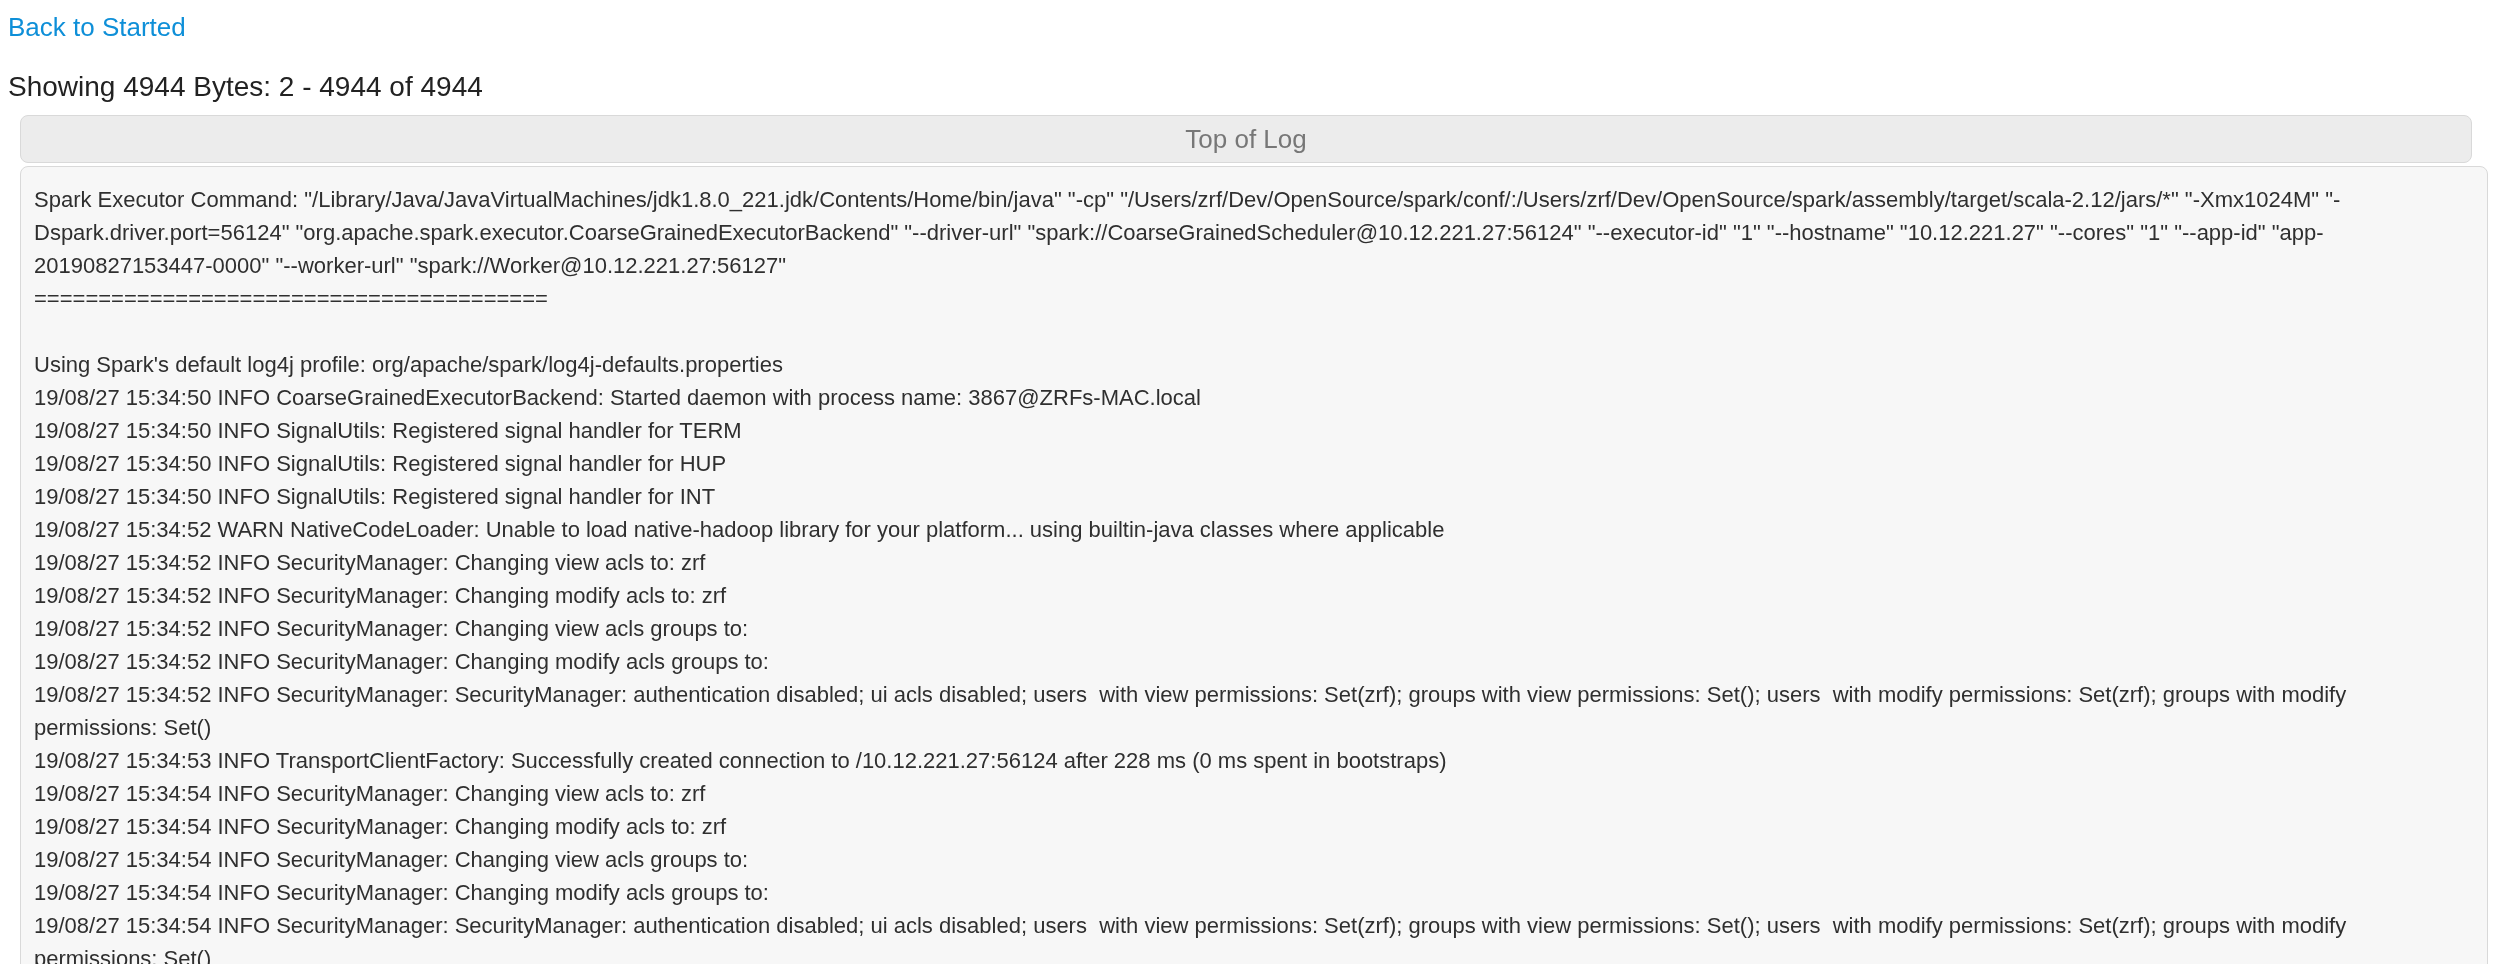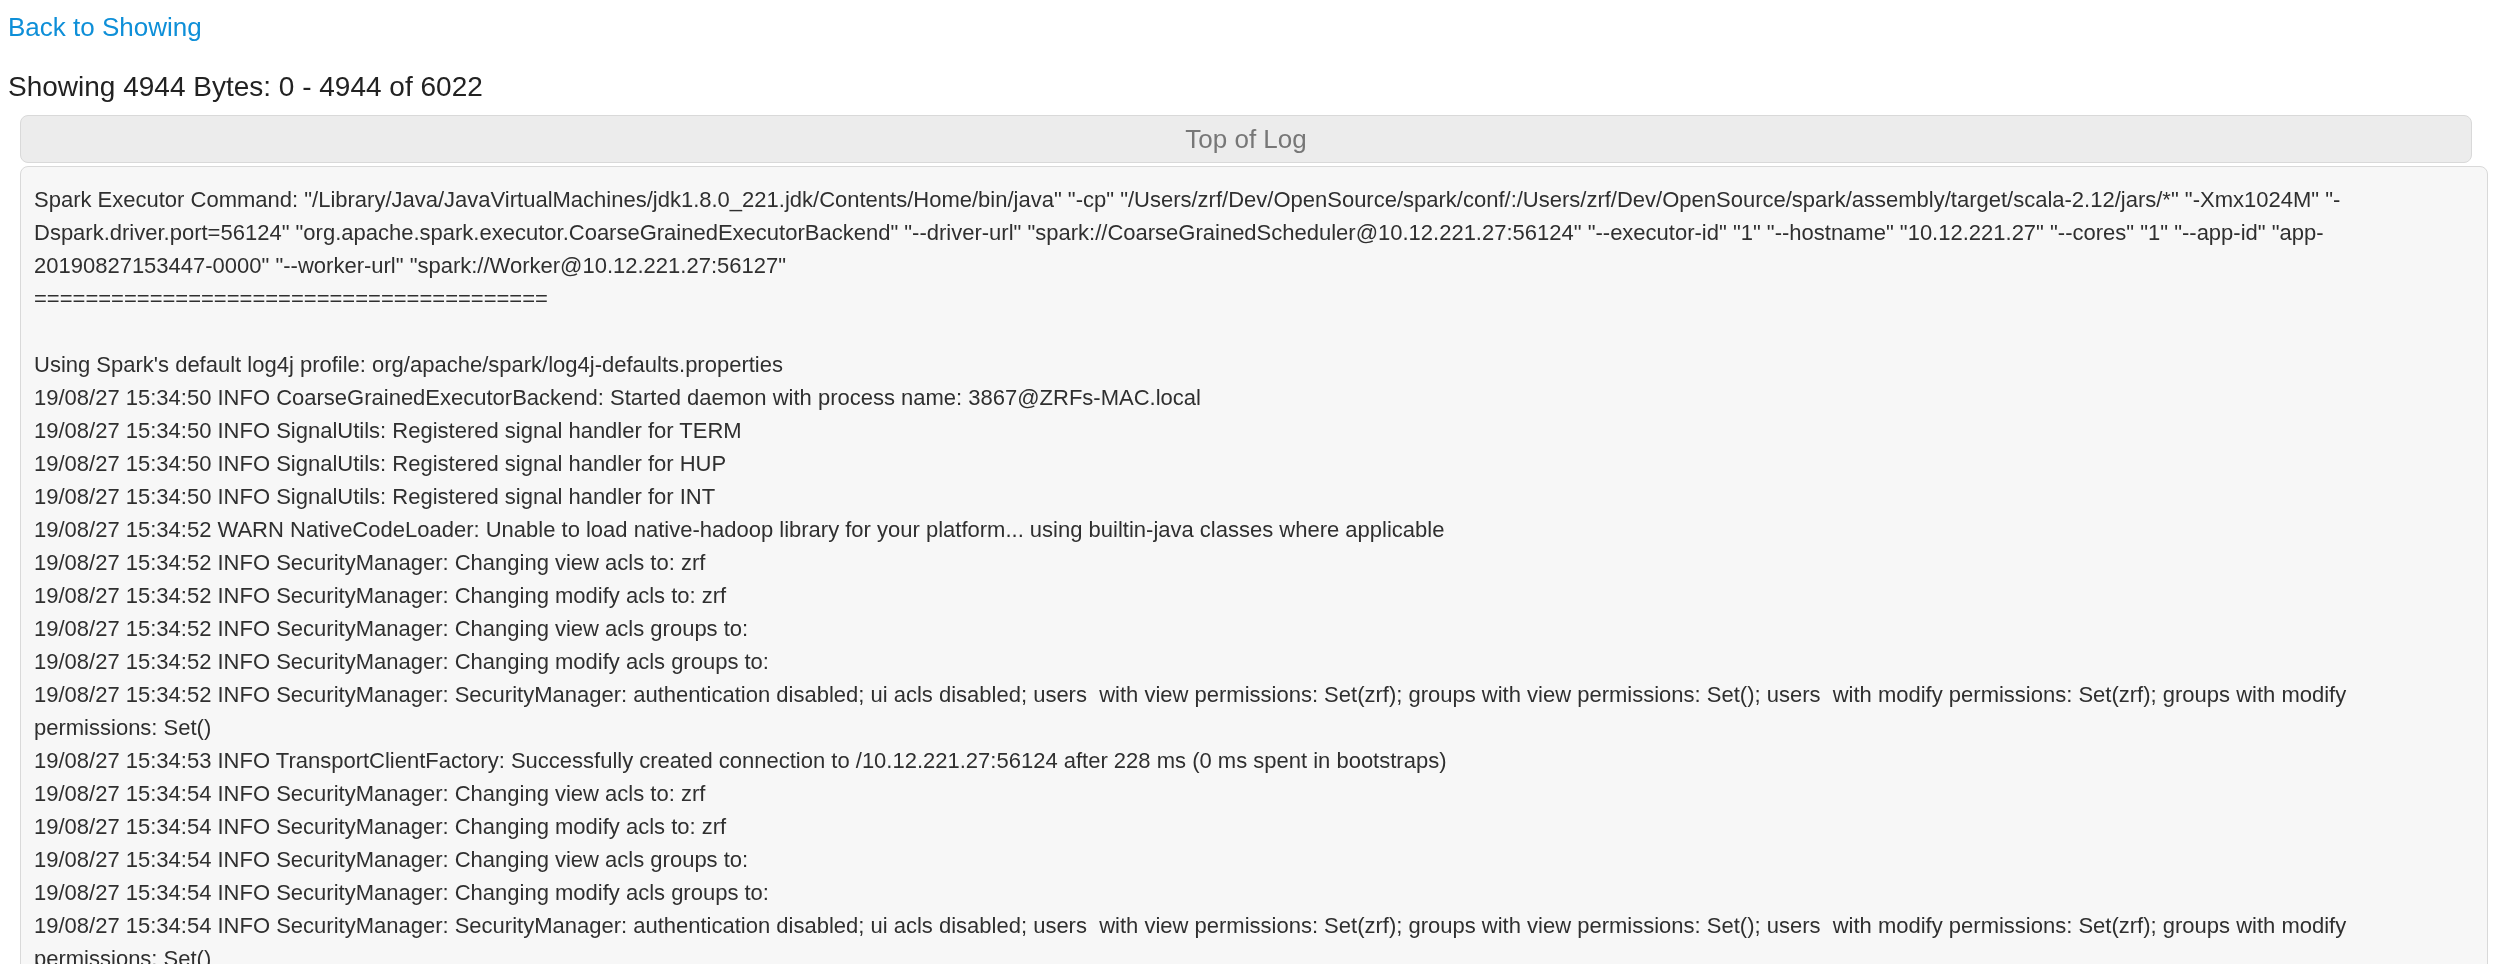--- a/index.html
+++ b/index.html
@@ -61,23 +61,23 @@
     line-height: 33px;
     color: var(--log_text);
     white-space: pre-wrap;
     overflow-wrap: break-word;
     min-height: 900px;
   }
 </style>
 </head>
 <body>
 
-<p class="back-link-wrap"><a class="back-link" href="#">Back to Showing</a></p>
+<p class="back-link-wrap"><a class="back-link" href="#">Back to Started</a></p>
 
-<p class="byte-range">Showing 4944 Bytes: 0 - 4944 of 6022</p>
+<p class="byte-range">Showing 4944 Bytes: 2 - 4944 of 4944</p>
 
 <div class="log-header">Top of Log</div>
 
 <pre class="log-content">Spark Executor Command: "/Library/Java/JavaVirtualMachines/jdk1.8.0_221.jdk/Contents/Home/bin/java" "-cp" "/Users/zrf/Dev/OpenSource/spark/conf/:/Users/zrf/Dev/OpenSource/spark/assembly/target/scala-2.12/jars/*" "-Xmx1024M" "-Dspark.driver.port=56124" "org.apache.spark.executor.CoarseGrainedExecutorBackend" "--driver-url" "spark://CoarseGrainedScheduler@10.12.221.27:56124" "--executor-id" "1" "--hostname" "10.12.221.27" "--cores" "1" "--app-id" "app-20190827153447-0000" "--worker-url" "spark://Worker@10.12.221.27:56127"
 ========================================
 
 Using Spark's default log4j profile: org/apache/spark/log4j-defaults.properties
 19/08/27 15:34:50 INFO CoarseGrainedExecutorBackend: Started daemon with process name: 3867@ZRFs-MAC.local
 19/08/27 15:34:50 INFO SignalUtils: Registered signal handler for TERM
 19/08/27 15:34:50 INFO SignalUtils: Registered signal handler for HUP

